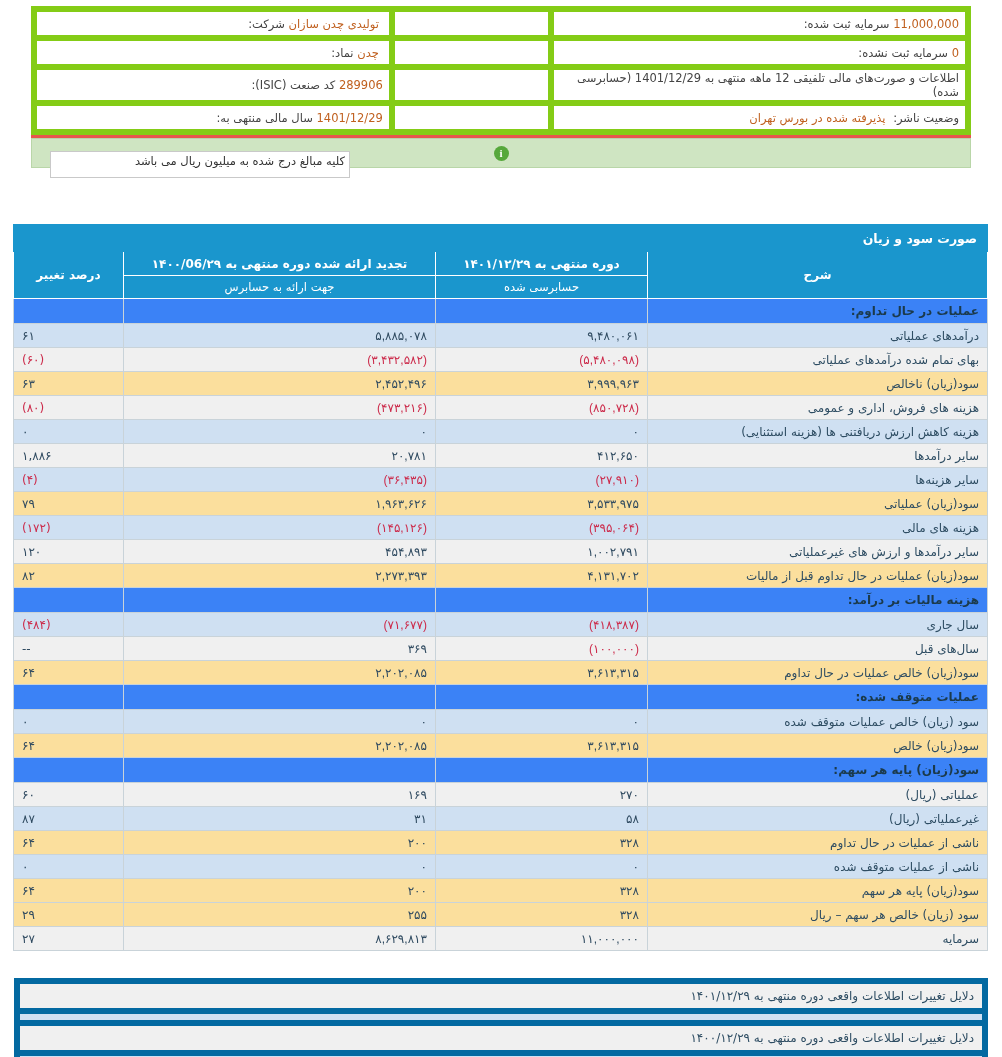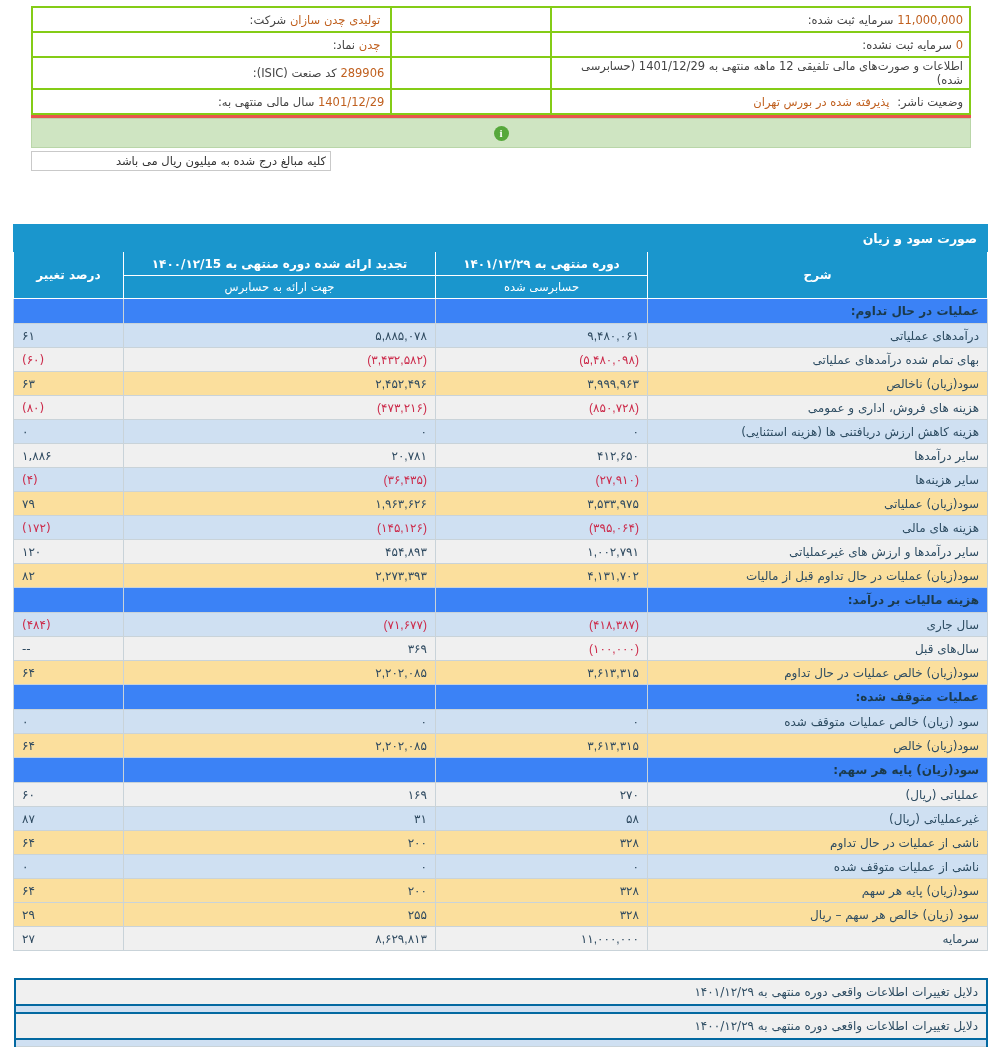--- a/index.html
+++ b/index.html
@@ -37,21 +37,21 @@
     line-height: 620px;
   }
 
   
   .id-wrap {
     margin: 6px 31px 0 31px;
     border-collapse: collapse;
     width: 940px;
   }
   .id-wrap td {
-    border: 2px solid #84cc16;
+    border: 6px solid #84cc16;
     height: 21px;
     padding: 1px 6px;
     font-size: 11.5px;
     color: #444;
     vertical-align: middle;
     background: #ffffff;
   }
   .id-label { color: #444444; }
   .id-value { color: #c0601f; padding-right: 4px; }
   .id-num { color: #c0601f; font-family: "DejaVu Sans", sans-serif; direction: ltr; unicode-bidi: embed; }
@@ -92,31 +92,31 @@
     text-align: center;
     font-family: "Liberation Serif", serif;
     display: inline-block;
   }
 
   
   .note-box {
     margin: 9px 0 0 0;
     margin-right: 31px;
     width: 300px;
-    height: 20px;
+    height: 27px;
     border: 1px solid #c9c9c9;
     background: #ffffff;
     box-sizing: border-box;
     font-size: 11.5px;
     color: #333;
     line-height: 18px;
     text-align: right;
     padding-right: 4px;
     position: absolute;
-    left: 31px;
+    left: 50px;
     top: 142px;
     direction: rtl;
   }
 
   
   .stmt {
     position: absolute;
     top: 224px;
     right: 14px;
     width: 974px;
@@ -186,21 +186,21 @@
   
   .foot {
     position: absolute;
     top: 978px;
     right: 14px;
     width: 974px;
     border-collapse: collapse;
     z-index: 10;
   }
   .foot td {
-    border: 2px solid #0369a1;
+    border: 6px solid #0369a1;
     background: #f0f0f0;
     height: 24px;
     padding: 0 8px;
     text-align: right;
     font-size: 12px;
     color: #2e4d63;
   }
   .foot tr.spacer td {
     background: #cfe0f2;
     height: 6px;
@@ -280,21 +280,21 @@
       <col class="c-prev">
       <col class="c-pct">
   </colgroup>
   <tbody>
     <tr class="title-bar">
       <td colspan="4">صورت سود و زیان</td>
     </tr>
     <tr class="hdr">
       <td rowspan="2" class="desc-h">شرح</td>
       <td>دوره منتهی به ۱۴۰۱/۱۲/۲۹</td>
-      <td>تجدید ارائه شده دوره منتهی به ۱۴۰۰/۱۲/15</td>
+      <td>تجدید ارائه شده دوره منتهی به ۱۴۰۰/06/۲۹</td>
       <td rowspan="2">درصد تغییر</td>
     </tr>
     <tr class="hdr-sub">
       <td>حسابرسی شده</td>
       <td>جهت ارائه به حسابرس</td>
     </tr>
 
   <tr class="sec">
         <td class="d">عملیات در حال تداوم:</td>
         <td></td>

